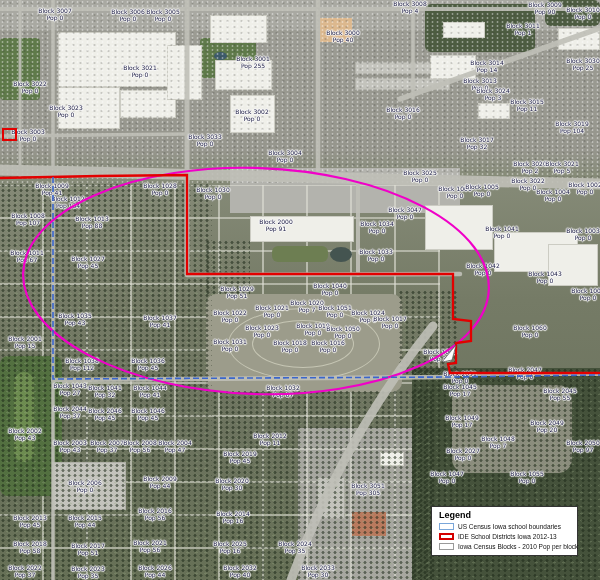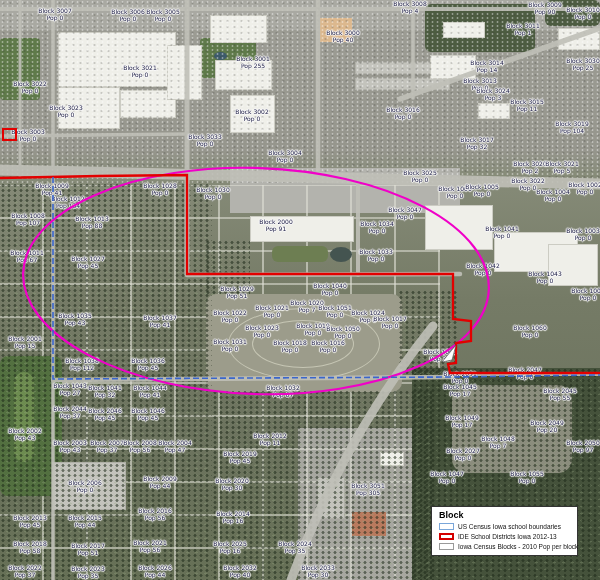--- a/index.html
+++ b/index.html
@@ -354,21 +354,21 @@
 
   <svg class="layer" width="600" height="580">
     <ellipse cx="256" cy="281" rx="233" ry="113" transform="rotate(2 256 281)" fill="none" stroke-width="2.2" stroke="#f000c8"></ellipse>
     <path d="M0,178 L98,176 L187,175 L187,274 L453,274 L453,319 L471,321 L471,341 L456,343 L456,363 L448,364 L450,373 L600,373" fill="none" stroke-width="2.3" stroke="#e30000"></path>
     <path d="M53,177 L53,379 L452,377 L600,375" fill="none" stroke-width="1.6" stroke-dasharray="6,3" stroke="#3a66cc"></path>
     <rect x="3" y="129" width="13" height="11" fill="none" stroke-width="2" stroke="#e30000"></rect>
     <path d="M442,362 L456,345 L452,360 Z" fill="#ffffff" stroke="#444" stroke-width="0.6"></path>
   </svg>
 
   <div class="legend">
-    <div class="legend-title">Block</div>
+    <div class="legend-title">Legend</div>
     <div class="legend-item">
       <span class="sw sw-blue"></span>
       <span>US Census Iowa school boundaries</span>
     </div>
     <div class="legend-item">
       <span class="sw sw-red"></span>
       <span>IDE School Districts Iowa 2012-13</span>
     </div>
     <div class="legend-item">
       <span class="sw sw-gray"></span>

